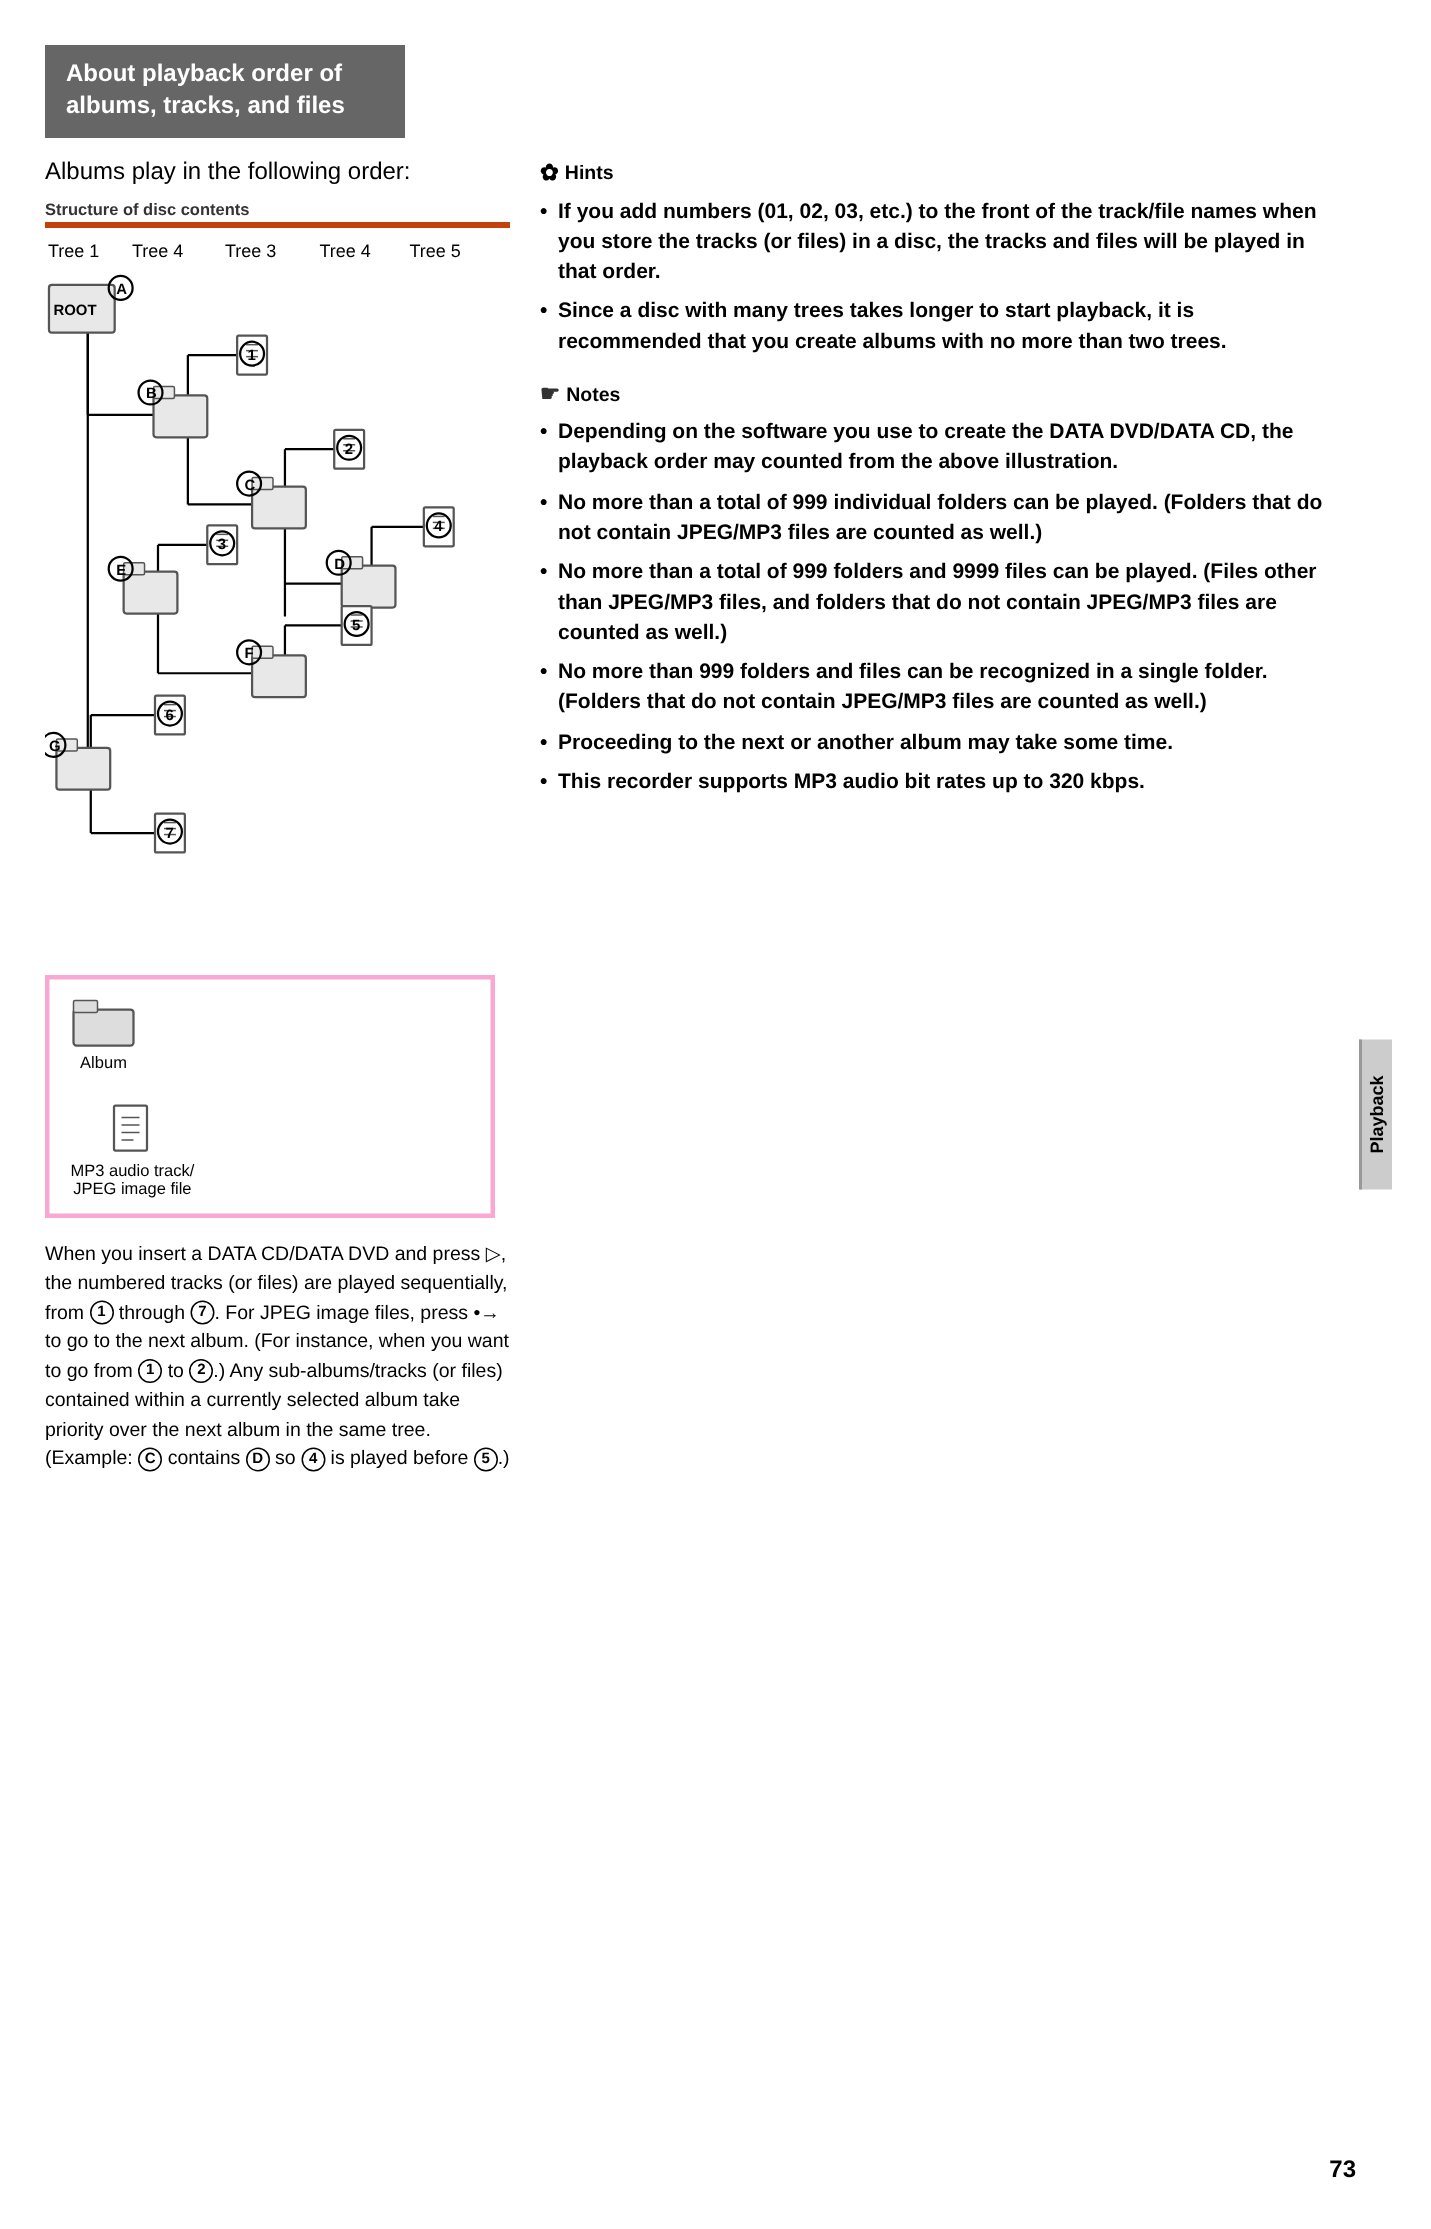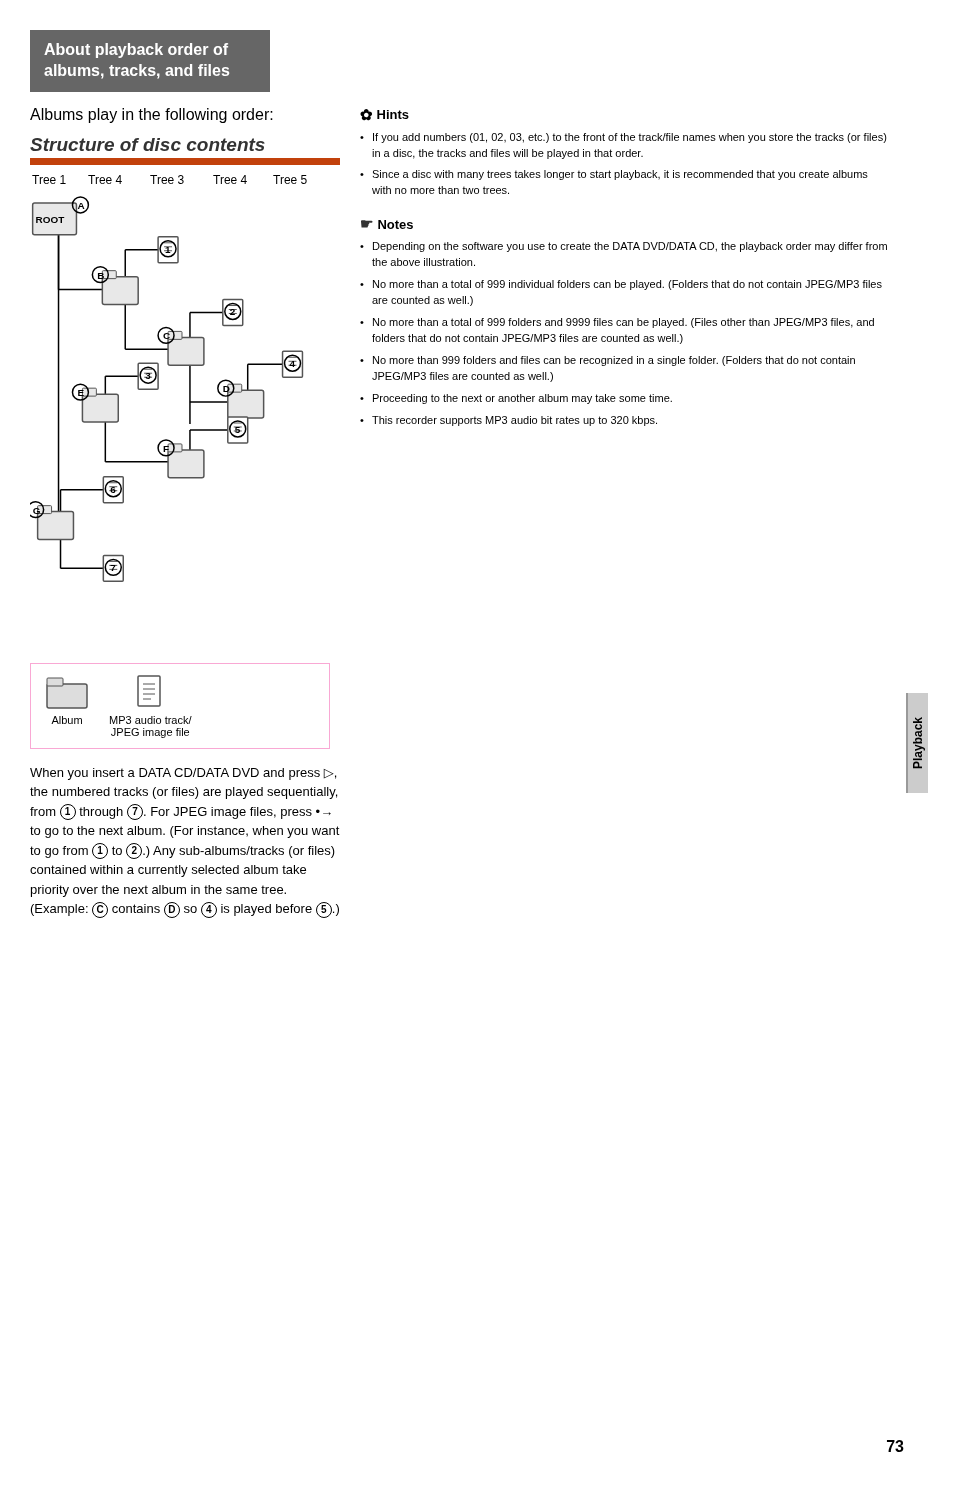--- a/index.html
+++ b/index.html
@@ -86,27 +86,26 @@
       flex: 1;
       padding-top: 0;
     }
 
     .intro-text {
       font-size: 16px;
       margin-bottom: 10px;
     }
 
     .section-title {
-      font-size: 19px;
+      font-size: 11px;
       font-weight: bold;
       color: #333;
-      border-bottom: 7px solid #c2410c;
+      border-bottom: 4px solid #c2410c;
       padding-bottom: 2px;
       margin-bottom: 8px;
-      font-style: italic;
     }
 
     
     .tree-diagram {
       position: relative;
       width: 300px;
       height: 480px;
       margin-bottom: 10px;
     }
 
@@ -129,27 +128,28 @@
     .tree-svg {
       position: absolute;
       top: 22px;
       left: 0;
       width: 300px;
       height: 458px;
     }
 
     
     .legend-box {
-      border: 1px solid #f9a8d4;
+      border: 3px solid #f9a8d4;
       padding: 10px 14px;
       display: flex;
       gap: 20px;
       align-items: flex-start;
       width: 300px;
       margin-top: 8px;
+      flex-direction: column;
     }
 
     .legend-item {
       display: flex;
       flex-direction: column;
       align-items: center;
       gap: 4px;
     }
 
     .legend-label {
@@ -170,25 +170,26 @@
       gap: 4px;
       margin-bottom: 6px;
     }
 
     .hints-list, .notes-list {
       list-style: none;
       padding: 0;
     }
 
     .hints-list li, .notes-list li {
-      font-size: 11px;
+      font-size: 14px;
       padding-left: 12px;
       position: relative;
       margin-bottom: 6px;
       line-height: 1.45;
+      font-weight: bold;
     }
 
     .hints-list li::before, .notes-list li::before {
       content: "•";
       position: absolute;
       left: 0;
     }
 
     .notes-section {
       margin-top: 10px;
@@ -447,21 +448,21 @@
             <li>Since a disc with many trees takes longer to start playback, it is recommended that you create albums with no more than two trees.</li>
           </ul>
         </div>
 
         <div class="notes-section">
           <div class="notes-title">
             <span style="font-size:15px; color:#333;">☛</span>
             <strong>Notes</strong>
           </div>
           <ul class="notes-list">
-            <li>Depending on the software you use to create the DATA DVD/DATA CD, the playback order may differ from the above illustration.</li>
+            <li>Depending on the software you use to create the DATA DVD/DATA CD, the playback order may counted from the above illustration.</li>
             <li>No more than a total of 999 individual folders can be played. (Folders that do not contain JPEG/MP3 files are counted as well.)</li>
             <li>No more than a total of 999 folders and 9999 files can be played. (Files other than JPEG/MP3 files, and folders that do not contain JPEG/MP3 files are counted as well.)</li>
             <li>No more than 999 folders and files can be recognized in a single folder. (Folders that do not contain JPEG/MP3 files are counted as well.)</li>
             <li>Proceeding to the next or another album may take some time.</li>
             <li>This recorder supports MP3 audio bit rates up to 320 kbps.</li>
           </ul>
         </div>
 
       </div>
     </div>

